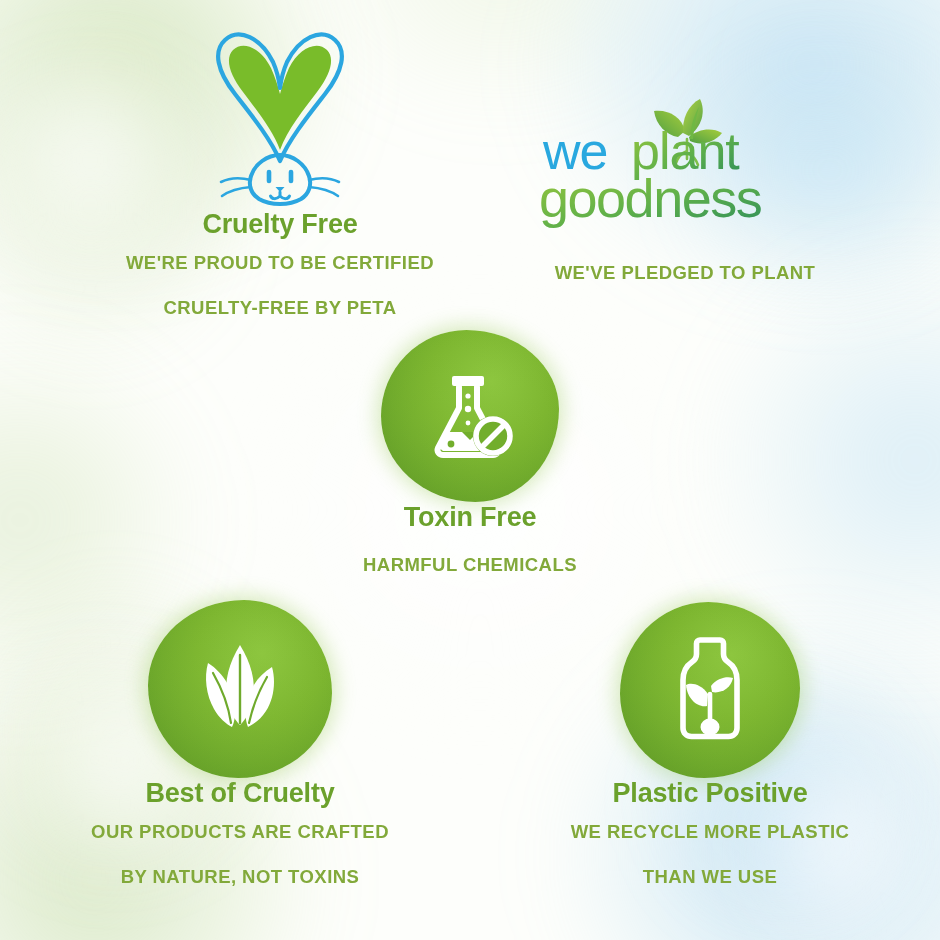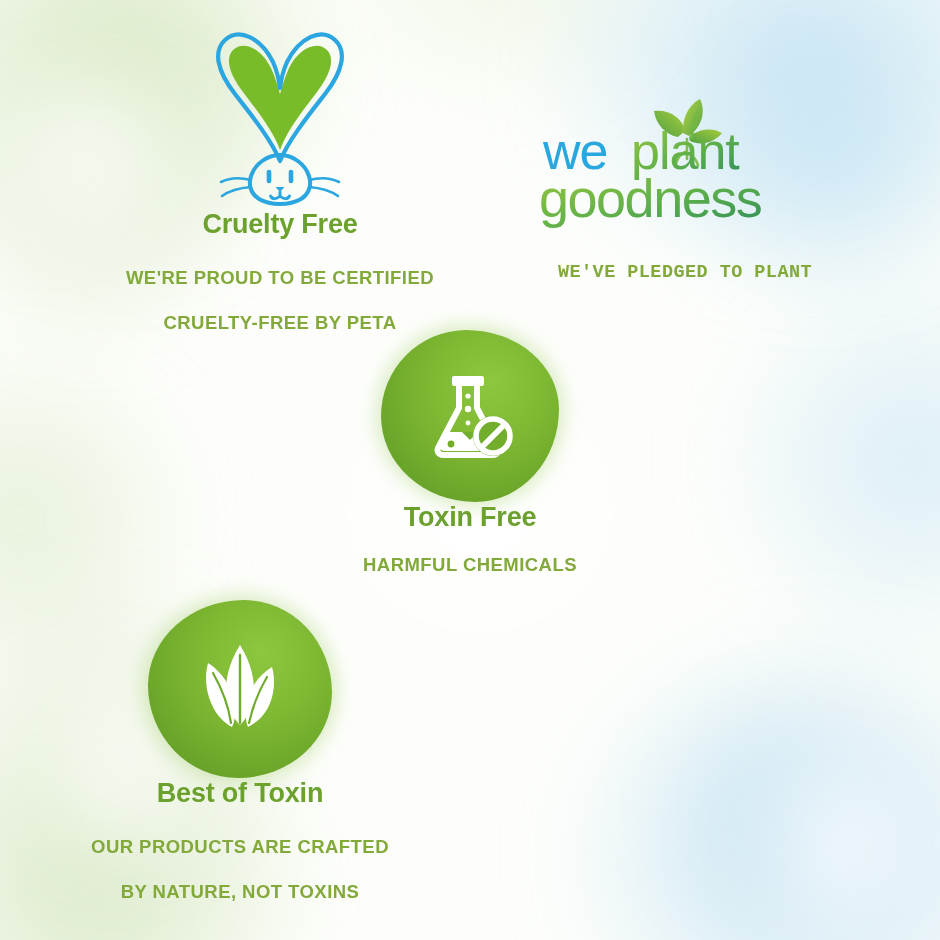--- a/index.html
+++ b/index.html
@@ -75,21 +75,21 @@
 
   
   #b-cruelty{left:30px;top:24px;width:500px;}
   #b-plant{left:440px;top:95px;width:490px;}
   #b-toxin{left:240px;top:330px;width:460px;}
   #b-nature{left:10px;top:600px;width:460px;}
   #b-plastic{left:480px;top:602px;width:460px;}
 
   .icon-wrap{display:flex;justify-content:center;align-items:center;}
   .cap-gap{}
-  .sub-gap{margin-top:26px;}
+  .sub-gap{margin-top:11px;}
 
   
   .wpg{display:block;margin:0 auto;}
 </style>
 </head>
 <body>
 
 <div class="canvas">
 
   <div class="bg-layer">
@@ -169,21 +169,21 @@
           <path d="M31 42 L 31 62 M31 54 C 26 56 22 60 20 66 M31 56 C 36 58 40 62 42 68" stroke="#7fbf48" stroke-width="2.6" fill="none" stroke-linecap="round"></path>
         </g>
 
         <text x="8" y="74" font-family="'Liberation Sans', sans-serif" font-size="52" fill="#29a8df" letter-spacing="-1">we</text>
 
         <text x="96" y="74" font-family="'Liberation Sans', sans-serif" font-size="52" fill="url(#gGreen)" letter-spacing="-1">plant</text>
 
         <text x="4" y="122" font-family="'Liberation Sans', sans-serif" font-size="54" fill="url(#gGreen)" letter-spacing="-1.5">goodness</text>
       </svg>
     </div>
-    <div class="sub" style="margin-top:26px;font-family:Liberation Mono, monospace;">WE'VE PLEDGED TO PLANT</div>
+    <div class="sub" style="margin-top:26px;">WE'VE PLEDGED TO PLANT</div>
   </div>
 
   <div class="block" id="b-toxin">
     <div class="icon-wrap">
       <div class="blob" style="width:178px;height:172px;">
         <svg width="96" height="96" viewBox="0 0 96 96" aria-hidden="true">
 
           <rect x="30" y="8" width="32" height="10" rx="2" fill="#ffffff"></rect>
 
           <path d="M37 19 L37 40 L16 80 C 14.5 83.5 17 87 21 87 L71 87 C 75 87 77.5 83.5 76 80 L55 40 L55 19" fill="none" stroke="#ffffff" stroke-width="6" stroke-linejoin="round" stroke-linecap="round"></path>
@@ -219,19 +219,46 @@
 
           <path d="M84 28 C 88 42 86 60 78 72 C 73 80 66 85 60 88 C 58 83 57 77 58 69 C 60 52 69 37 84 28 Z" fill="#ffffff"></path>
 
           <path d="M52 16 L52 84" stroke="#6faa2c" stroke-width="2.4" stroke-linecap="round"></path>
 
           <path d="M25 34 C 33 48 40 64 43 84" stroke="#6faa2c" stroke-width="2.2" fill="none" stroke-linecap="round"></path>
           <path d="M79 38 C 72 50 65 66 61 84" stroke="#6faa2c" stroke-width="2.2" fill="none" stroke-linecap="round"></path>
         </svg>
       </div>
     </div>
-    <div class="heading cap-gap">Best of Toxin</div>
+    <div class="heading cap-gap">Best of Cruelty</div>
     <div class="sub sub-gap">OUR PRODUCTS ARE CRAFTED</div>
     <div class="sub">BY NATURE, NOT TOXINS</div>
   </div>
 
+  <div class="block" id="b-plastic">
+    <div class="icon-wrap">
+      <div class="blob" style="width:180px;height:176px;
+           border-radius:49% 51% 53% 47% / 52% 49% 51% 48%;">
+        <svg width="86" height="112" viewBox="0 0 86 112" aria-hidden="true">
+
+          <path d="M33 6 L53 6 C 55 6 56.5 7.5 56.5 9.5 L56.5 20
+                   C 56.5 24 58 26 61 28 C 67 32 70 38 70 46
+                   L70 94 C 70 99 66.5 102.5 61.5 102.5
+                   L24.5 102.5 C 19.5 102.5 16 99 16 94
+                   L16 46 C 16 38 19 32 25 28 C 28 26 29.5 24 29.5 20
+                   L29.5 9.5 C 29.5 7.5 31 6 33 6 Z" fill="none" stroke="#ffffff" stroke-width="5.6" stroke-linejoin="round"></path>
+
+          <path d="M44 52 C 50 44 60 42 66 44 C 64 54 54 60 45 58 Z" fill="#ffffff"></path>
+
+          <path d="M41 60 C 34 50 24 48 19 51 C 20 64 30 74 40 72 Z" fill="#ffffff"></path>
+
+          <path d="M43 88 L43 60" stroke="#ffffff" stroke-width="4.6" stroke-linecap="round"></path>
+
+          <ellipse cx="43" cy="93" rx="9.5" ry="8.5" fill="#ffffff"></ellipse>
+        </svg>
+      </div>
+    </div>
+    <div class="heading cap-gap">Plastic Positive</div>
+    <div class="sub sub-gap">WE RECYCLE MORE PLASTIC</div>
+    <div class="sub">THAN WE USE</div>
+  </div>
 
 </div>
 
 </body></html>

